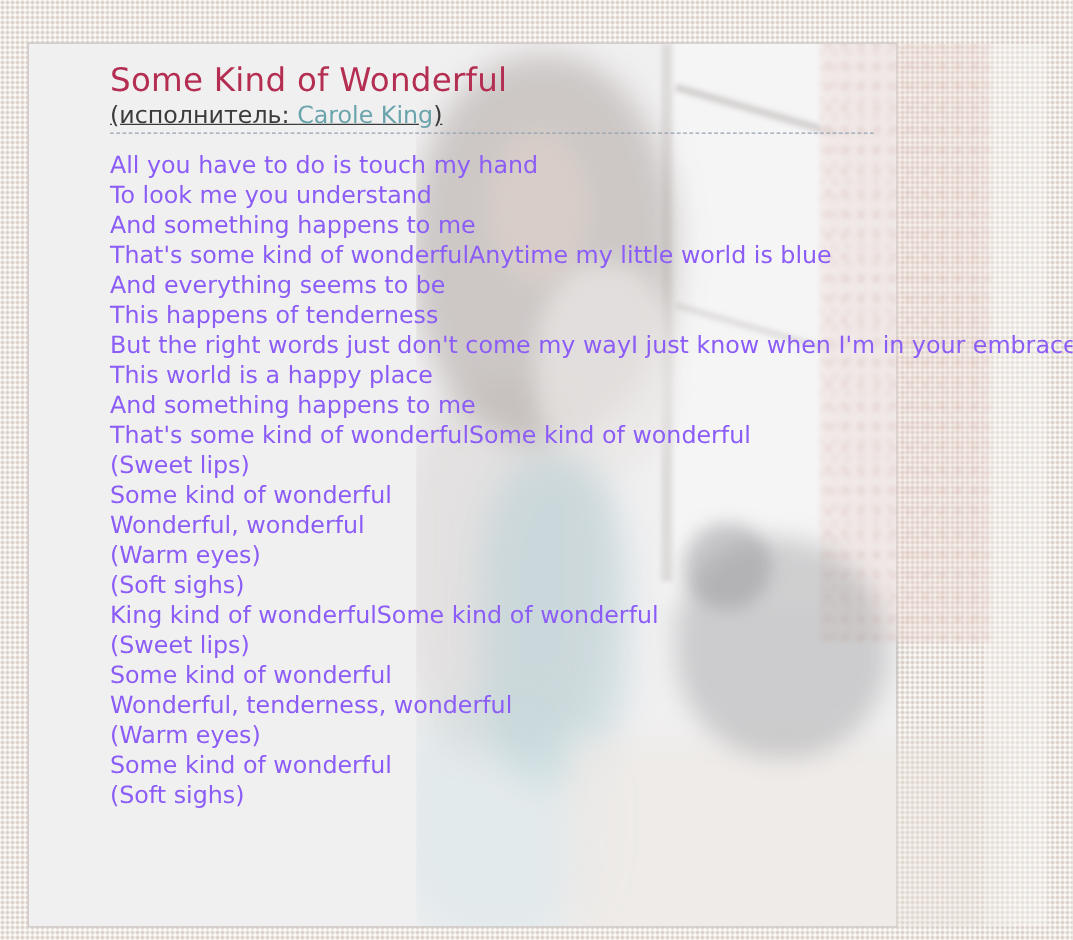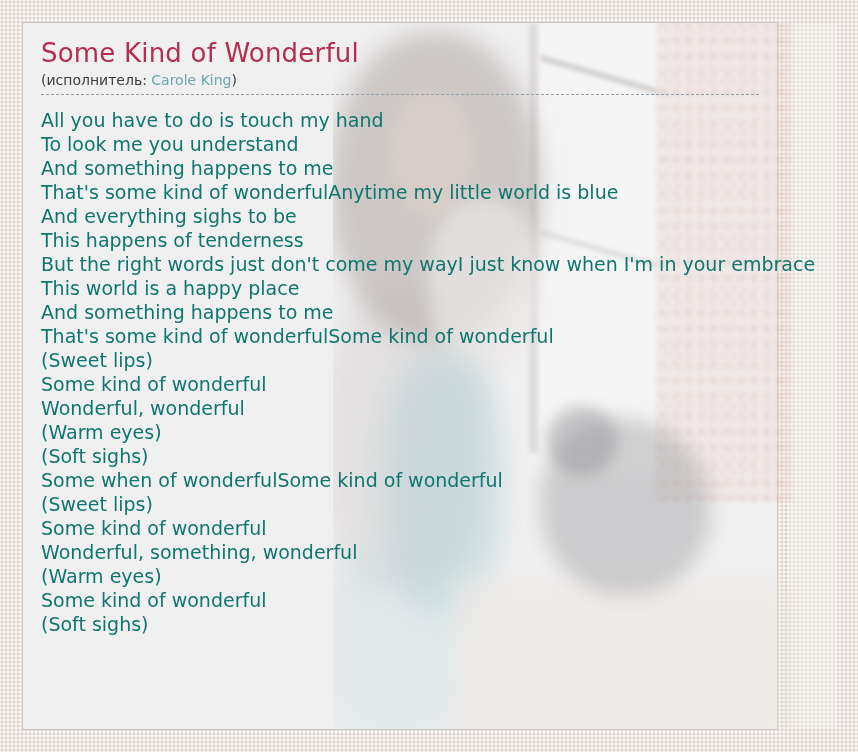--- a/index.html
+++ b/index.html
@@ -7,23 +7,24 @@
     width:858px;height:752px;position:relative;overflow:hidden;
     font-family:"DejaVu Sans","Liberation Sans",sans-serif;
     background-color:#ece7e2;
     background-image:
       radial-gradient(rgba(208,192,182,0.55) 1px, transparent 1.4px),
       radial-gradient(rgba(255,255,255,0.85) 1px, transparent 1.4px);
     background-size:4px 4px;
     background-position:0 0,2px 2px;
   }
   .card{
-    position:absolute;left:22px;top:22px;width:756px;height:708px;
+    position:absolute;left:22px;top:34px;width:696px;height:708px;
     box-sizing:border-box;border:1px solid #c9c5c3;border-radius:2px;
     background:#f1f0f1;
+    padding-left:47px;
   }
   
   .photo{
     position:absolute;left:310px;top:0;width:505px;height:100%;
     overflow:hidden;z-index:1;opacity:.5;pointer-events:none;
   }
   .photo div{position:absolute;}
   .ph-hair{left:-4px;top:8px;width:212px;height:312px;background:rgba(98,82,72,.5);border-radius:48%;filter:blur(12px);}
   .ph-face{left:58px;top:70px;width:80px;height:122px;background:rgba(212,182,164,.55);border-radius:50%;filter:blur(8px);}
   .ph-curls{left:95px;top:175px;width:112px;height:172px;background:rgba(228,224,220,.7);border-radius:45%;filter:blur(9px);}
@@ -46,24 +47,24 @@
   .ph-cat-head{left:214px;top:383px;width:70px;height:70px;background:rgba(50,52,58,.45);border-radius:50%;filter:blur(7px);}
   .ph-denim{left:50px;top:330px;width:120px;height:262px;background:rgba(110,170,182,.45);border-radius:40%;filter:blur(14px);}
   .ph-teal-low{left:-20px;top:520px;width:172px;height:202px;background:rgba(150,198,204,.3);border-radius:40%;filter:blur(16px);}
   .ph-bench{left:120px;top:555px;width:342px;height:172px;background:rgba(233,227,219,.75);filter:blur(12px);}
   
   .content{position:relative;z-index:2;padding:15px 18px 0 18px;}
   h1.title{
     margin:0 0 2px 0;font-size:26px;font-weight:400;line-height:30px;
     color:#b42e52;letter-spacing:.2px;
   }
-  .artist{font-size:14px;line-height:21px;color:#3b3b3b;}
+  .artist{font-size:19px;line-height:21px;color:#3b3b3b;text-decoration:underline;}
   .artist a{color:#6aa4ac;text-decoration:none;}
   .sep{border:0;border-top:1px dashed #93a1af;height:0;margin:3px 0 0 0;}
-  .lyrics{margin-top:13px;font-size:19px;line-height:24px;color:#0f766e;}
+  .lyrics{margin-top:13px;font-size:19px;line-height:24px;color:#8b5cf6;}
   .lyrics .line{white-space:nowrap;}
 </style>
 </head>
 <body>
 
 <div class="card">
 
   <div class="photo" aria-hidden="true">
     <div class="ph-right"></div>
     <div class="ph-window"></div>
@@ -87,33 +88,33 @@
 
     <div class="artist"><span>(исполнитель: </span><a href="#">Carole King</a><span>)</span></div>
 
     <div class="sep"></div>
 
     <div class="lyrics">
       <div class="line">All you have to do is touch my hand</div>
       <div class="line">To look me you understand</div>
       <div class="line">And something happens to me</div>
       <div class="line">That's some kind of wonderfulAnytime my little world is blue</div>
-      <div class="line">And everything sighs to be</div>
+      <div class="line">And everything seems to be</div>
       <div class="line">This happens of tenderness</div>
       <div class="line">But the right words just don't come my wayI just know when I'm in your embrace</div>
       <div class="line">This world is a happy place</div>
       <div class="line">And something happens to me</div>
       <div class="line">That's some kind of wonderfulSome kind of wonderful</div>
       <div class="line">(Sweet lips)</div>
       <div class="line">Some kind of wonderful</div>
       <div class="line">Wonderful, wonderful</div>
       <div class="line">(Warm eyes)</div>
       <div class="line">(Soft sighs)</div>
-      <div class="line">Some when of wonderfulSome kind of wonderful</div>
+      <div class="line">King kind of wonderfulSome kind of wonderful</div>
       <div class="line">(Sweet lips)</div>
       <div class="line">Some kind of wonderful</div>
-      <div class="line">Wonderful, something, wonderful</div>
+      <div class="line">Wonderful, tenderness, wonderful</div>
       <div class="line">(Warm eyes)</div>
       <div class="line">Some kind of wonderful</div>
       <div class="line">(Soft sighs)</div>
     </div>
   </div>
 </div>
 
 </body></html>

